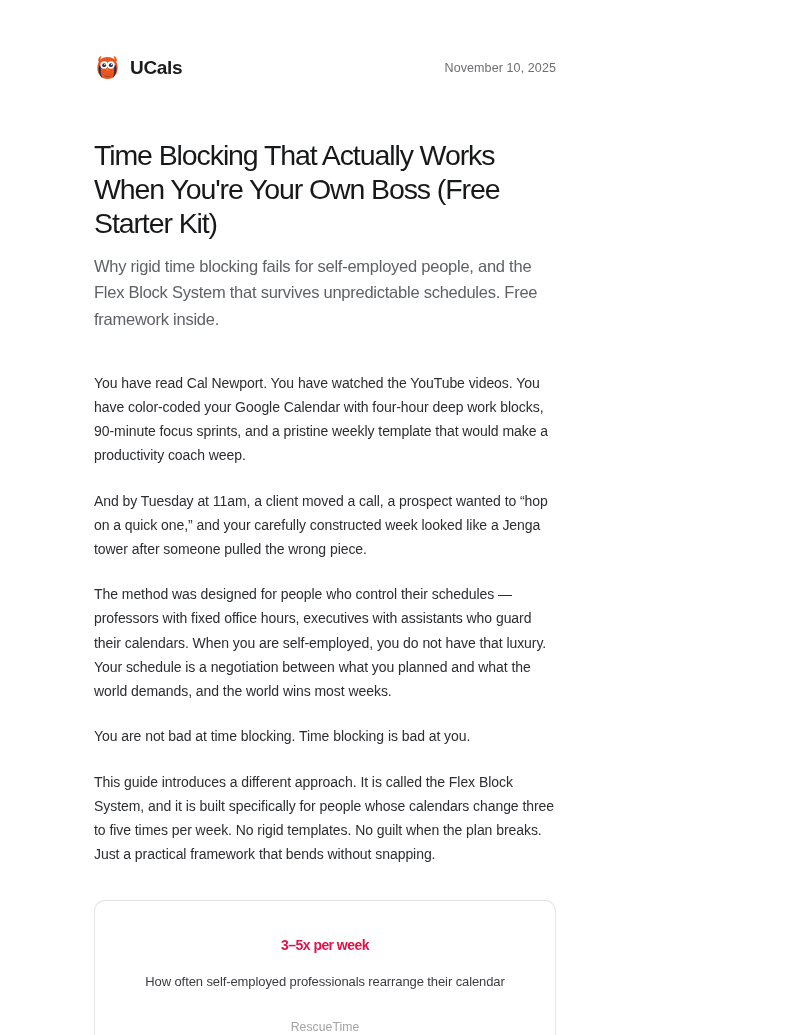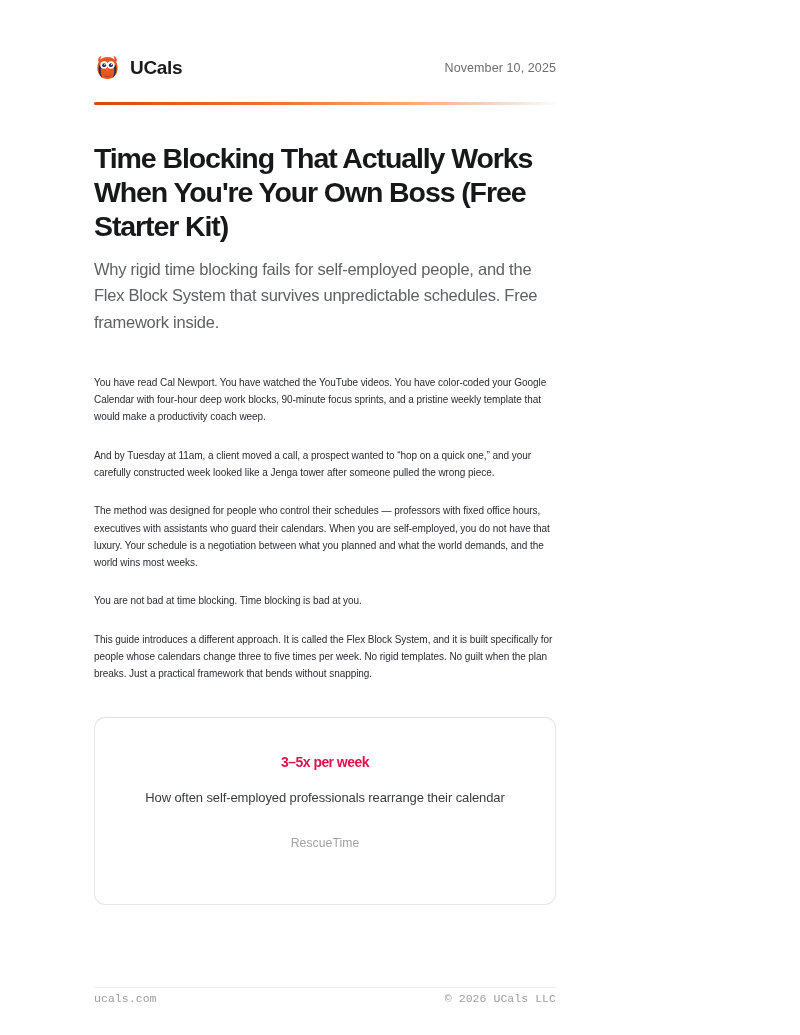--- a/index.html
+++ b/index.html
@@ -65,42 +65,42 @@
         #f2a579 66%,
         #f3cdb5 83%,
         #f7f1ec 96%,
         #fdfcfb 100%);
   }
 
   
   .headline {
     margin: 36px 0 0 0;
     font-size: 28.5px;
-    font-weight: bold;
+    font-weight: normal;
     line-height: 1.2;
     color: #17181a;
     letter-spacing: -1.1px;
     max-width: 600px;
   }
   .deck {
     margin: 12px 0 0 0;
     font-size: 16.5px;
     line-height: 1.62;
     color: #5e6166;
     letter-spacing: -0.25px;
     max-width: 585px;
   }
 
   
   .article {
     margin-top: 38px;
   }
   .article p {
     margin: 0 0 21px 0;
-    font-size: 10px;
+    font-size: 14px;
     line-height: 1.73;
     color: #2b2d31;
     letter-spacing: -0.06px;
   }
   .article p:last-child {
     margin-bottom: 16px;
   }
 
   
   .stat-card {

